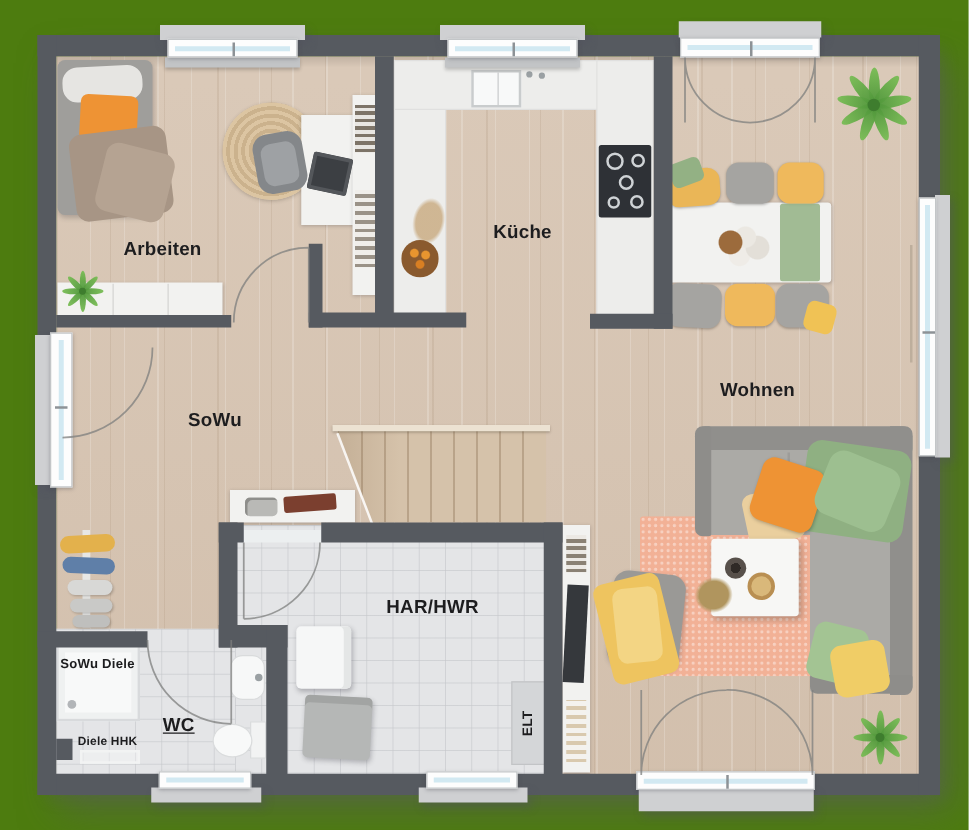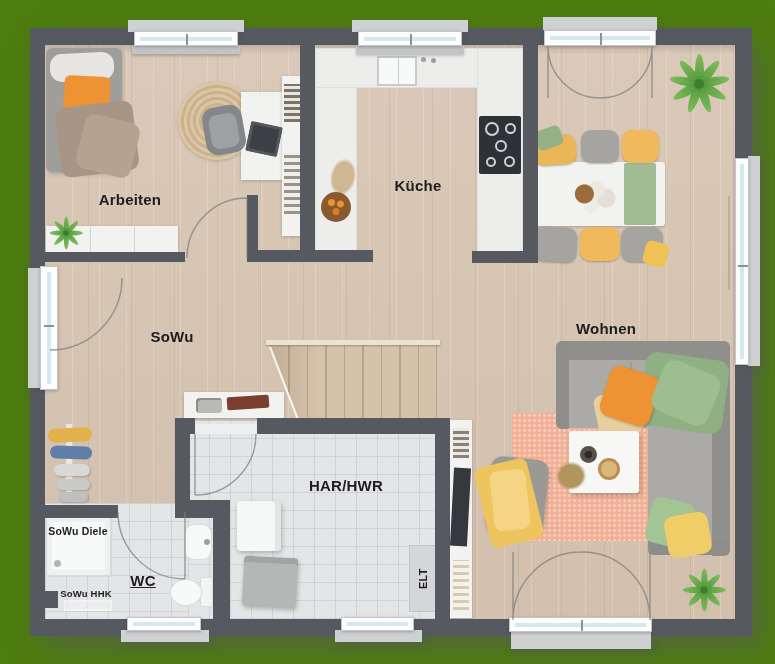--- a/index.html
+++ b/index.html
@@ -264,21 +264,21 @@
       <path d="M 187 258 A 60 60 0 0 1 247 198 M 247 198 L 247 258"></path>
       <path d="M 118 512 A 67 67 0 0 0 185 579 M 185 512 L 185 579"></path>
       <path d="M 256 434 A 61 61 0 0 1 195 495 M 195 434 L 195 495"></path>
       <path d="M 548 46 A 52 52 0 0 0 600 98 M 600 98 A 52 52 0 0 0 652 46 M 548 46 L 548 98 M 652 46 L 652 98"></path>
       <path d="M 513 620 A 68 68 0 0 1 581 552 M 581 552 A 68 68 0 0 1 650 620 M 513 620 L 513 552 M 650 620 L 650 552"></path>
     </g>
   </svg>
 
   <div class="lbl" style="left:80px;top:192px;width:100px;">Arbeiten</div>
   <div class="lbl" style="left:368px;top:178px;width:100px;">Küche</div>
-  <div class="lbl" style="left:556px;top:321px;width:100px;">Wohnen</div>
+  <div class="lbl" style="left:556px;top:305px;width:100px;">Wohnen</div>
   <div class="lbl" style="left:122px;top:329px;width:100px;">SoWu</div>
   <div class="lbl" style="left:286px;top:478px;width:120px;">HAR/HWR</div>
   <div class="lbl" style="left:113px;top:573px;width:60px;text-decoration:underline;">WC</div>
   <div class="lbl small" style="left:46px;top:526px;width:64px;">SoWu Diele</div>
-  <div class="lbl tiny" style="left:50px;top:589px;width:72px;">SoWu HHK</div>
+  <div class="lbl tiny" style="left:50px;top:589px;width:72px;">Diele HHK</div>
   <div class="lbl small" style="left:409px;top:545px;width:28px;height:67px;writing-mode:vertical-rl;transform:rotate(180deg);display:flex;align-items:center;justify-content:center;font-size:11px;">ELT</div>
 
 </div>
 
 </body></html>

